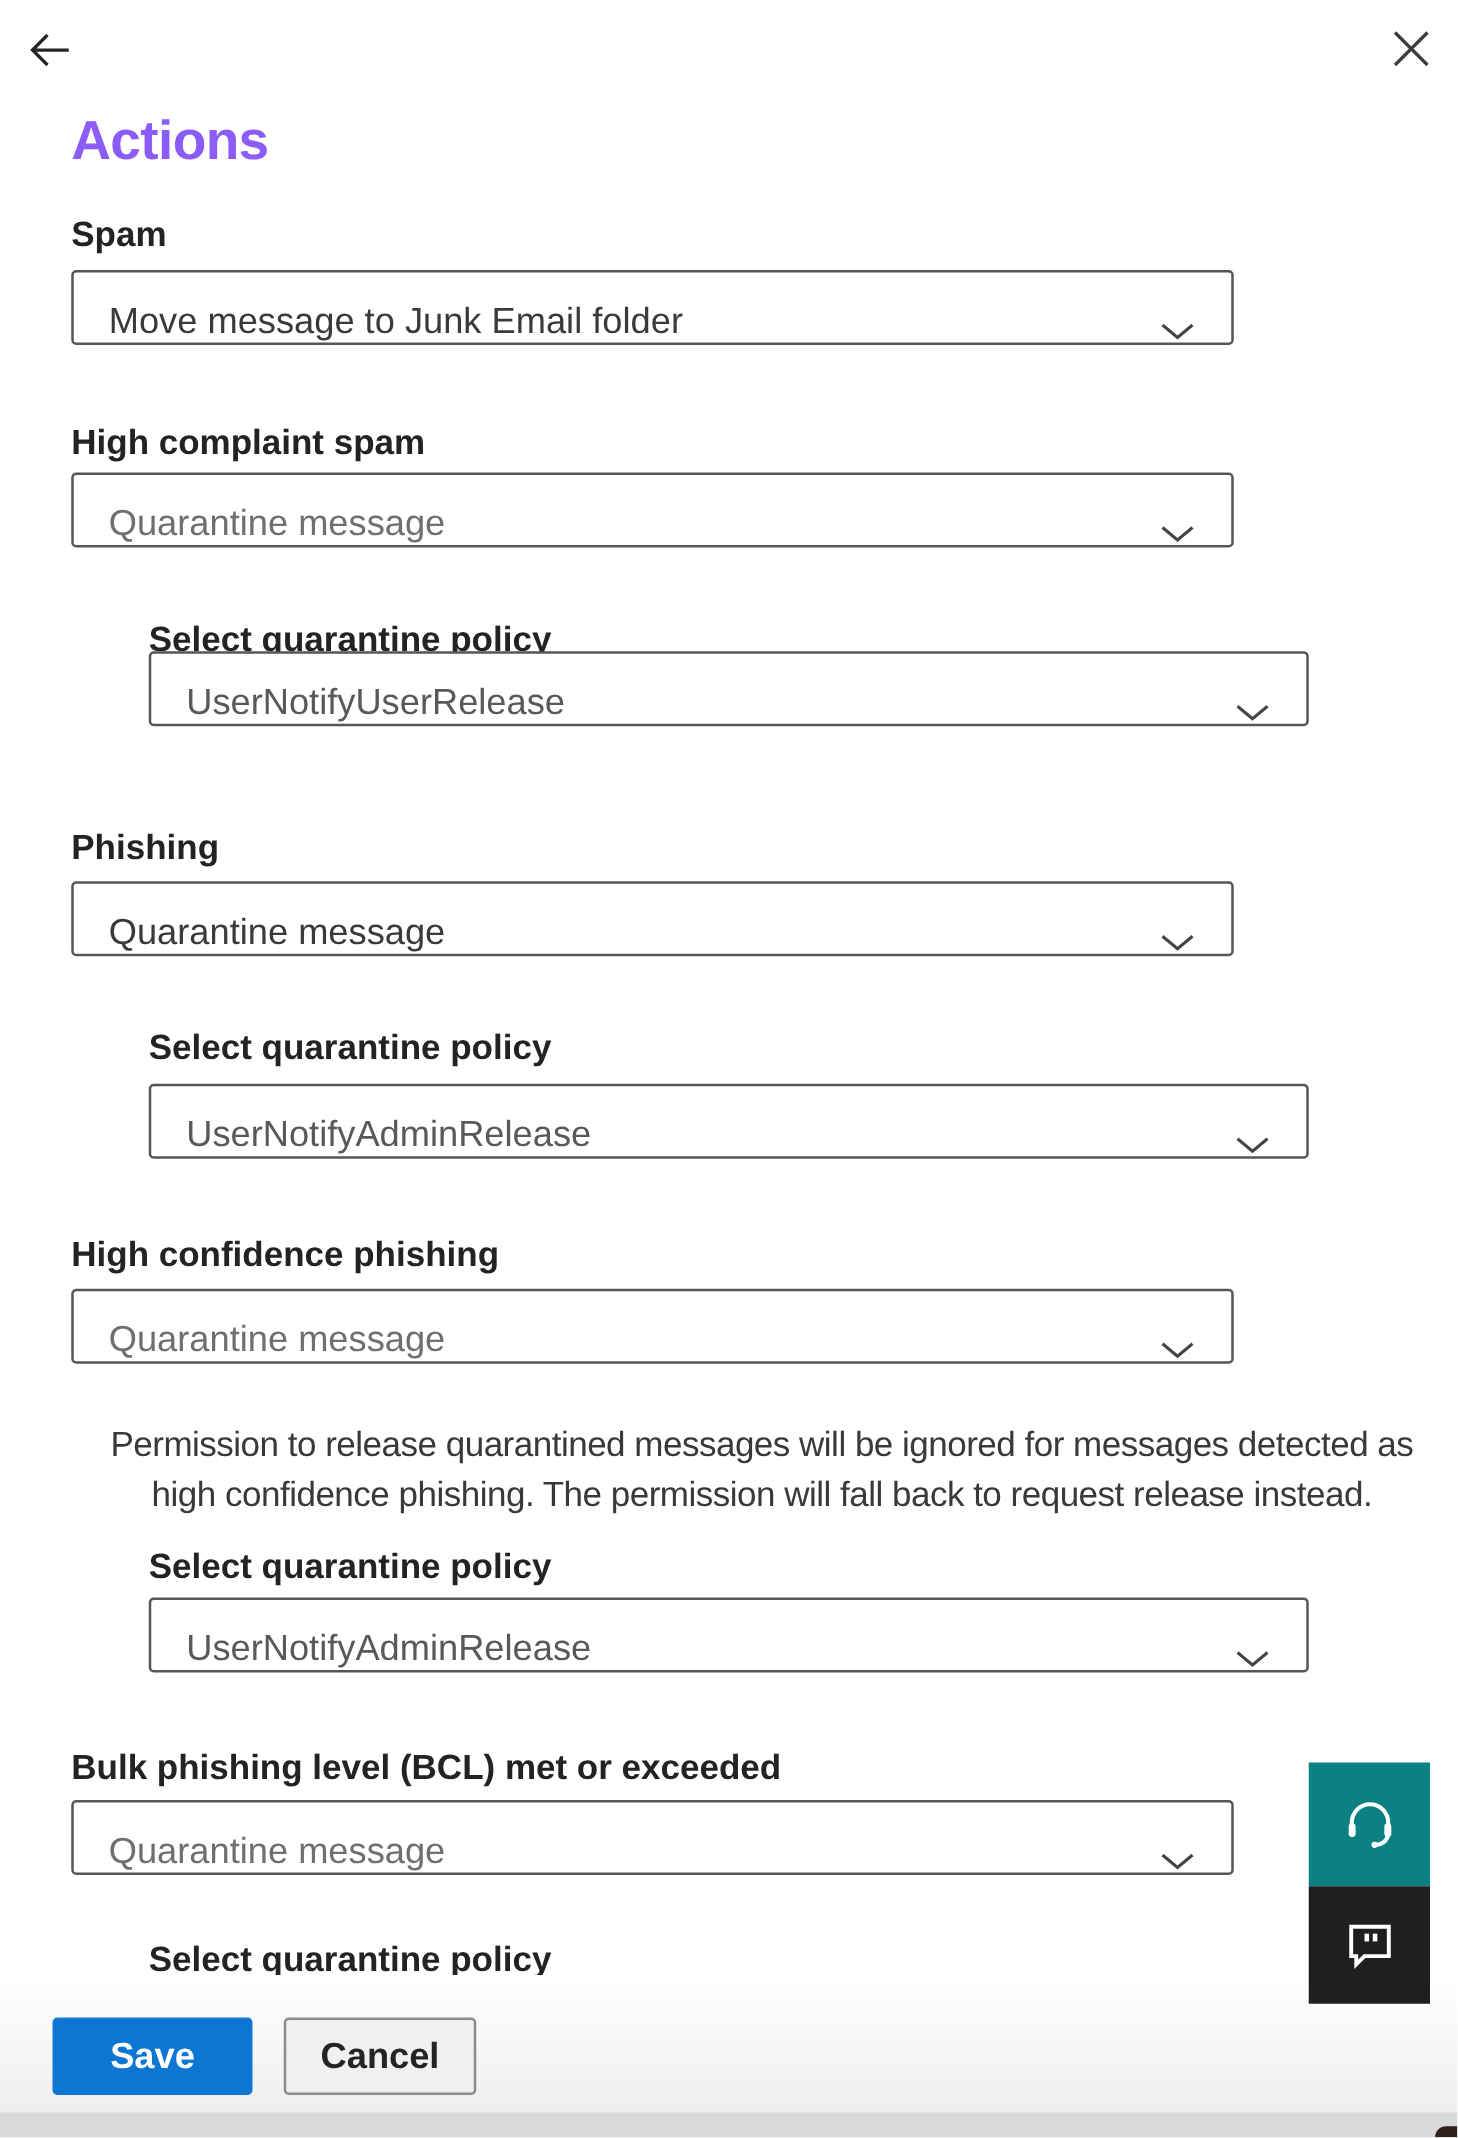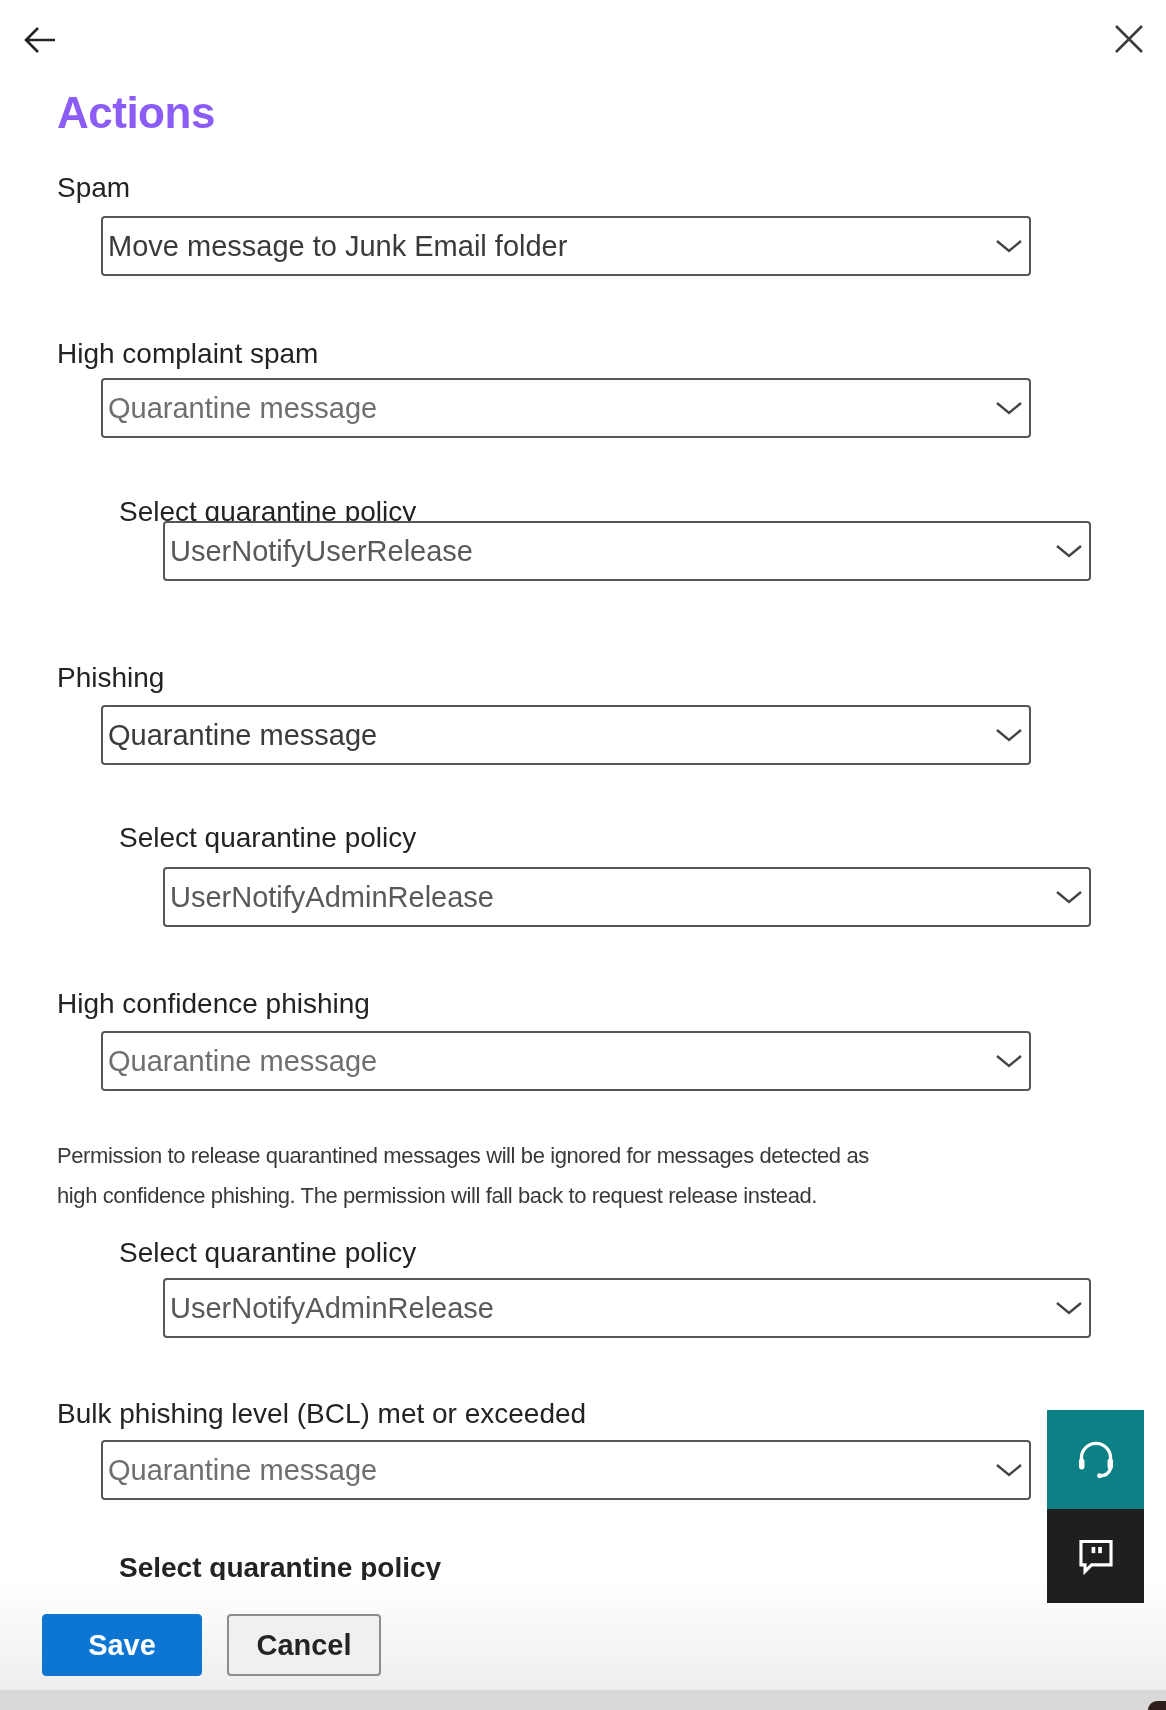--- a/index.html
+++ b/index.html
@@ -4,38 +4,38 @@
 <style>
   html,body{margin:0;padding:0;background:#ffffff;}
   .screen{
     position:relative;width:1166px;height:1710px;background:#ffffff;overflow:hidden;
     font-family:"Liberation Sans",sans-serif;color:#242322;
   }
   .icon-btn{position:absolute;background:none;border:none;padding:0;margin:0;cursor:pointer;line-height:0;}
   .icon-btn.back{left:22px;top:22px;}
   .icon-btn.close{left:1112px;top:22px;}
   .title{position:absolute;left:57px;top:88px;margin:0;font-size:44px;font-weight:700;color:#8b5cf6;letter-spacing:-0.5px;}
-  .lbl{position:absolute;font-size:28px;font-weight:400;color:#242322;}
+  .lbl{position:absolute;font-size:28px;font-weight:700;color:#242322;}
   .lbl.main{left:57px;}
   .lbl.indent{left:119px;}
   .dd{
     position:absolute;box-sizing:border-box;height:60px;background:#fff;
-    border:2px solid #575654;border-radius:4px;display:flex;align-items:center;
-    padding:0 5px;cursor:pointer;margin-left:44px;
+    border:2px solid #575654;border-radius:4px;display:flex;align-items:flex-end;
+    padding:0 28px;cursor:pointer;
   }
   .dd.main{left:57px;width:930px;}
   .dd.indent{left:119px;width:928px;}
   .dd-text{font-size:29px;flex:1 1 auto;white-space:nowrap;overflow:hidden;}
   .dd-text.dark{color:#3b3a39;}
   .dd-text.gray{color:#706f6d;}
   .dd-text.mid{color:#5a5957;}
   .chev{flex:0 0 auto;line-height:0;margin-left:12px;}
   .note{
     position:absolute;left:57px;top:1136px;width:1105px;margin:0;
-    font-size:22px;letter-spacing:-0.4px;line-height:40px;color:#3a3938;white-space:pre-line;
+    font-size:28px;letter-spacing:-0.4px;line-height:40px;color:#3a3938;white-space:pre-line;text-align:center;
   }
   .cut-label{position:absolute;left:119px;top:1552px;font-size:28px;font-weight:600;color:#242322;z-index:1;}
   .footer{
     position:absolute;left:0;top:1580px;width:1166px;height:130px;z-index:2;
     background:linear-gradient(180deg,#ffffff 0%,#f4f4f4 55%,#ebebeb 100%);
   }
   .btn{
     position:absolute;top:34px;height:62px;box-sizing:border-box;border-radius:4px;
     font-family:Liberation Sans, sans-serif;font-size:29px;font-weight:600;cursor:pointer;
   }

